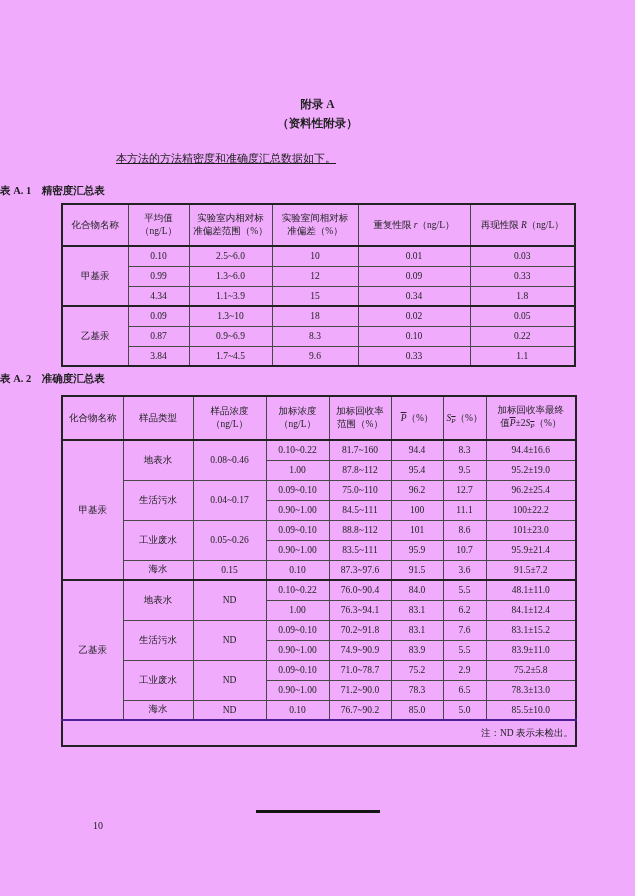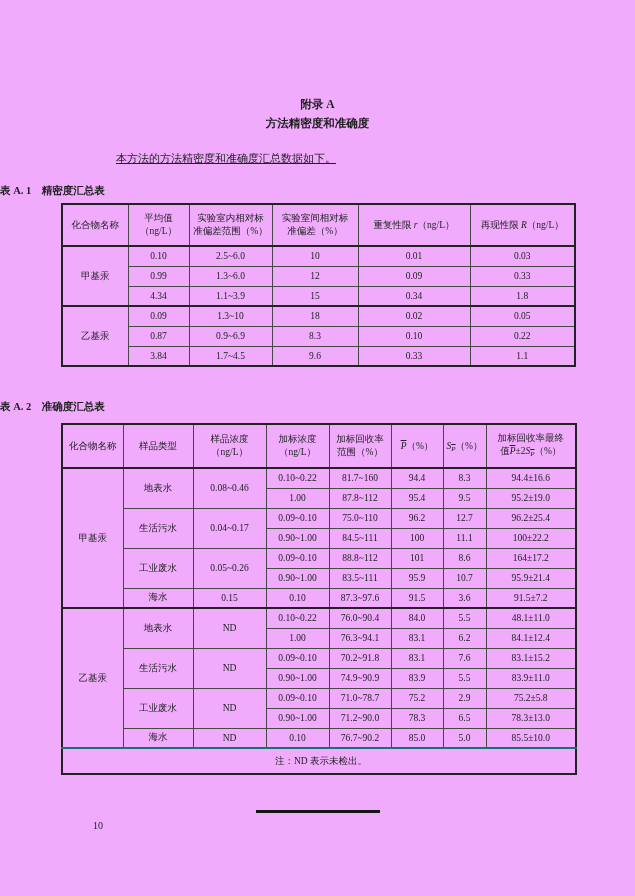--- a/index.html
+++ b/index.html
@@ -10,41 +10,41 @@
     background:#f0abfc;
     font-family:"Liberation Serif","DejaVu Serif",serif;
     color:#1e1e1e;
     overflow:hidden;
   }
   .heading { padding-top:95px; text-align:center; font-weight:bold; font-size:11.5px; }
   .heading div { line-height:19px; }
   .intro { margin:18px 60px 0 61px; text-indent:55px; font-size:11px; line-height:14px;text-decoration:underline; }
   .tbl-title { text-align:left; font-weight:bold; font-size:10.5px; line-height:15px; }
   .t1-title { margin-top:18px; }
-  .t2-title { margin-top:32px; }
+  .t2-title { margin-top:4px; }
   table {
     border-collapse:collapse; table-layout:fixed;
     margin-left:61px; border:2px solid #222;
     font-size:9.5px;
   }
   .t1 { margin-top:5px; width:513px; }
   .t2 { margin-top:9px; width:514px; }
   th, td {
     border:1px solid #474747;
     text-align:center; vertical-align:middle;
     font-weight:normal; padding:1px 2px;
     color:#222;
   }
   thead tr th { border-bottom:2px solid #222; }
   .t1 thead tr { height:42px; }
   .t2 thead tr { height:44px; }
   tbody tr { height:20px; }
   tr.group-start td { border-top:2px solid #222; }
   tr.note-row { height:26px; }
-  tr.note-row td { border-top:2px solid #0f766e; text-align:center; padding-left:6px; }
+  tr.note-row td { border-top:2px solid #4c1d95; text-align:right; padding-left:6px; }
   .l { display:block; line-height:13px; }
   i { font-style:italic; }
   .ol { text-decoration:overline; }
   sub.psub { font-size:7px; vertical-align:-2px; }
   sub.psub i { letter-spacing:0; }
   .footer-rule {
     position:absolute; left:256px; top:810px;
     width:124px; height:3px; background:#151515;
   }
   .page-number {
@@ -52,21 +52,21 @@
     font-size:10px; color:#222;
   }
 </style>
 </head>
 <body>
 
 <div class="page">
 
   <div class="heading">
     <div>附录 A</div>
-    <div>方法精密度和准确度</div>
+    <div>（资料性附录）</div>
   </div>
 
   <p class="intro">本方法的方法精密度和准确度汇总数据如下。</p>
 
   <div class="tbl-title t1-title">表 A. 1　精密度汇总表</div>
 
   <table class="t1">
     <colgroup>
       <col style="width:66px">
         <col style="width:61px">
@@ -223,21 +223,21 @@
           <td>11.1</td>
           <td>100±22.2</td>
         </tr>
         <tr>
           <td rowspan="2">工业废水</td>
           <td rowspan="2">0.05~0.26</td>
           <td>0.09~0.10</td>
           <td>88.8~112</td>
           <td>101</td>
           <td>8.6</td>
-          <td>164±17.2</td>
+          <td>101±23.0</td>
         </tr>
         <tr>
           <td>0.90~1.00</td>
           <td>83.5~111</td>
           <td>95.9</td>
           <td>10.7</td>
           <td>95.9±21.4</td>
         </tr>
         <tr>
           <td>海水</td>

